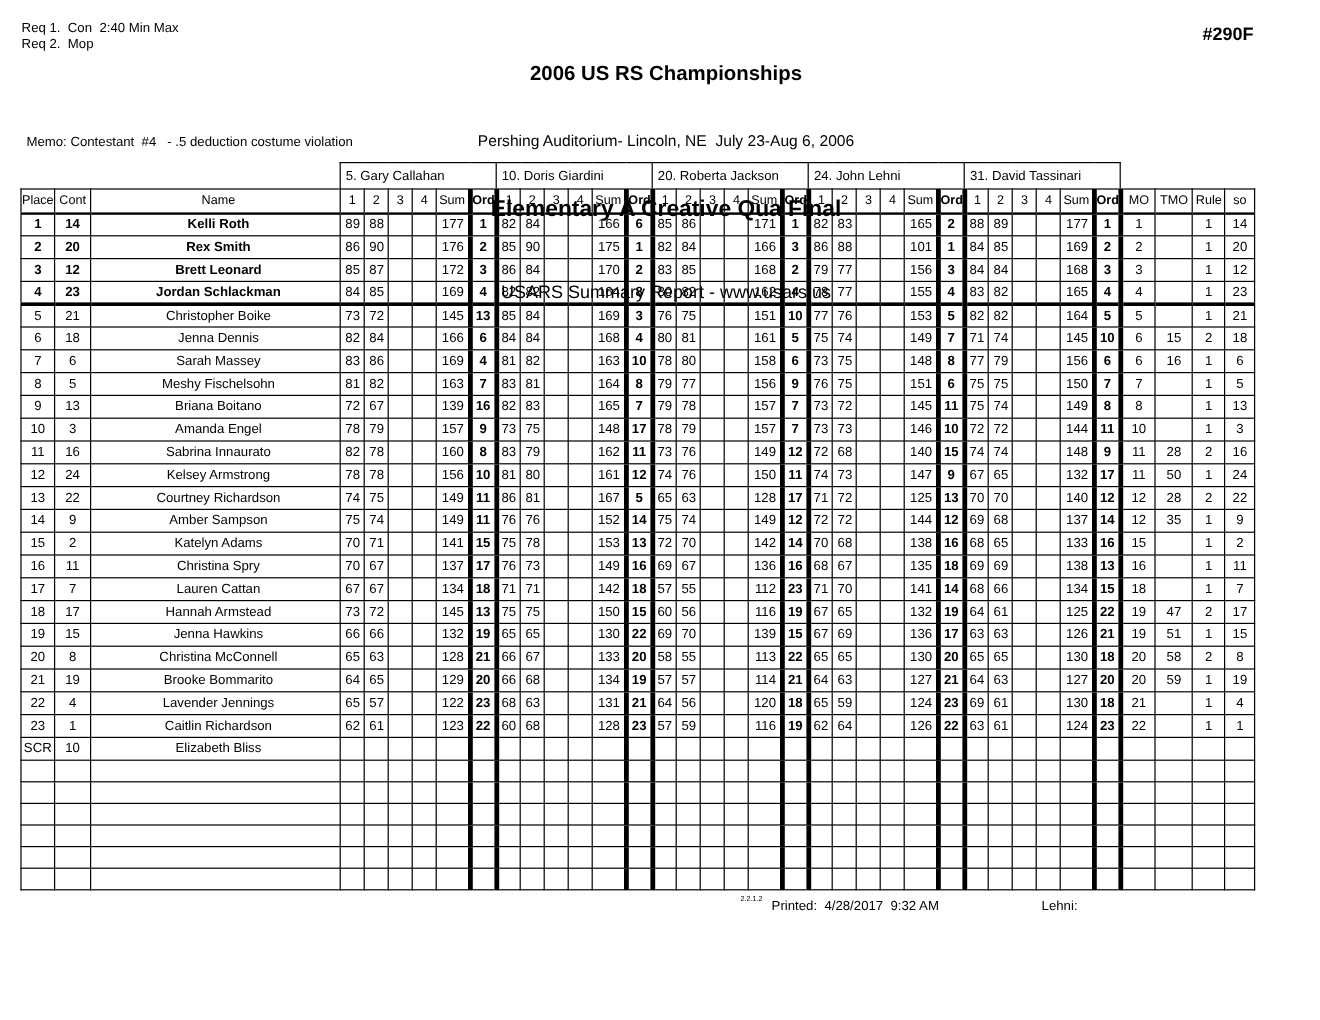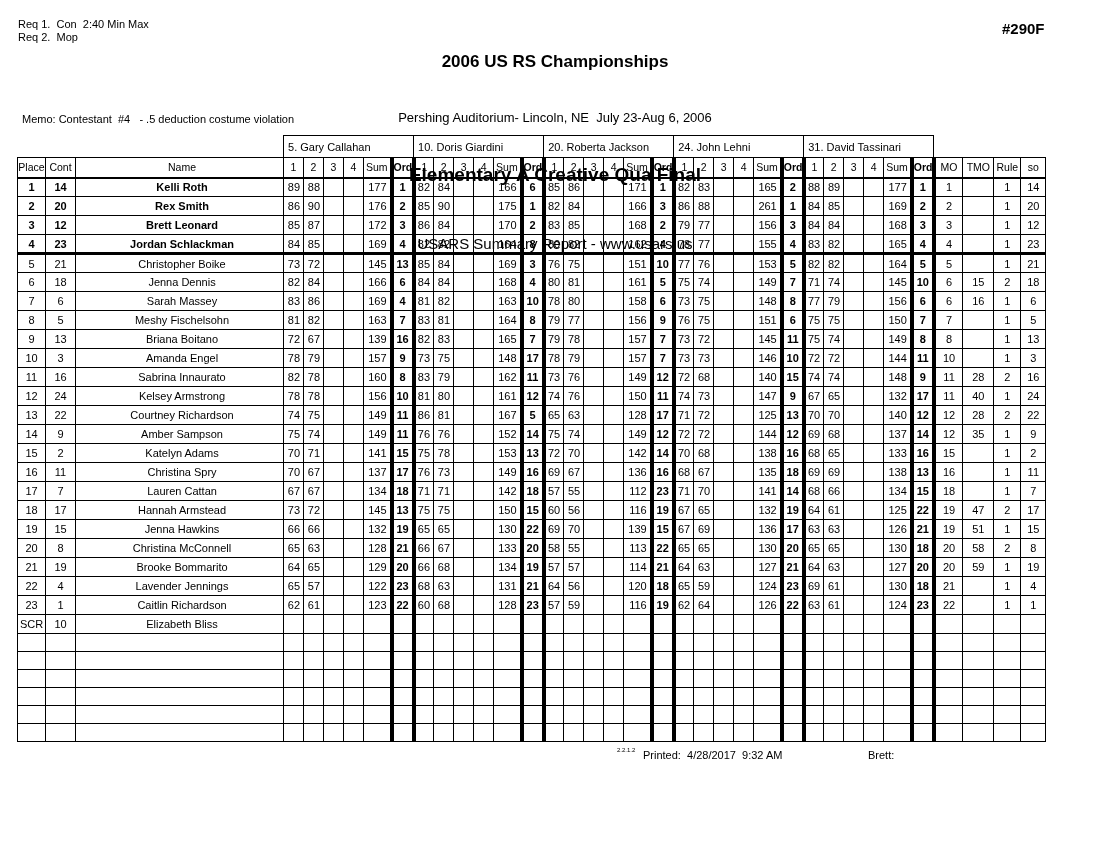--- a/index.html
+++ b/index.html
@@ -221,21 +221,21 @@
           <td class="sc">82</td>
           <td class="sc">84</td>
           <td class="sc"></td>
           <td class="sc"></td>
           <td class="sum">166</td>
           <td class="ord">3</td>
           <td class="sc">86</td>
           <td class="sc">88</td>
           <td class="sc"></td>
           <td class="sc"></td>
-          <td class="sum">261</td>
+          <td class="sum">101</td>
           <td class="ord">1</td>
           <td class="sc">84</td>
           <td class="sc">85</td>
           <td class="sc"></td>
           <td class="sc"></td>
           <td class="sum">169</td>
           <td class="ord">2</td>
           <td class="rc">2</td>
           <td class="rc"></td>
           <td class="rc">1</td>
@@ -620,21 +620,21 @@
           <td class="sc"></td>
           <td class="sum">147</td>
           <td class="ord">9</td>
           <td class="sc">67</td>
           <td class="sc">65</td>
           <td class="sc"></td>
           <td class="sc"></td>
           <td class="sum">132</td>
           <td class="ord">17</td>
           <td class="rc">11</td>
-          <td class="rc">40</td>
+          <td class="rc">50</td>
           <td class="rc">1</td>
           <td class="rc">24</td>
         </tr>
         <tr class="drow">
           <td class="pl">13</td>
           <td class="ct">22</td>
           <td class="nm">Courtney Richardson</td>
           <td class="sc">74</td>
           <td class="sc">75</td>
           <td class="sc"></td>
@@ -1332,13 +1332,13 @@
           <td class="rc"></td>
           <td class="rc"></td>
           <td class="rc"></td>
         </tr>
       </tbody>
   </table>
 </div>
 
 <div class="abs" id="footer-version">2.2.1.2</div>
 <div class="abs" id="footer-printed">Printed:  4/28/2017  9:32 AM</div>
-<div class="abs" id="footer-scorer">Brett:</div>
+<div class="abs" id="footer-scorer">Lehni:</div>
 
 </body></html>

